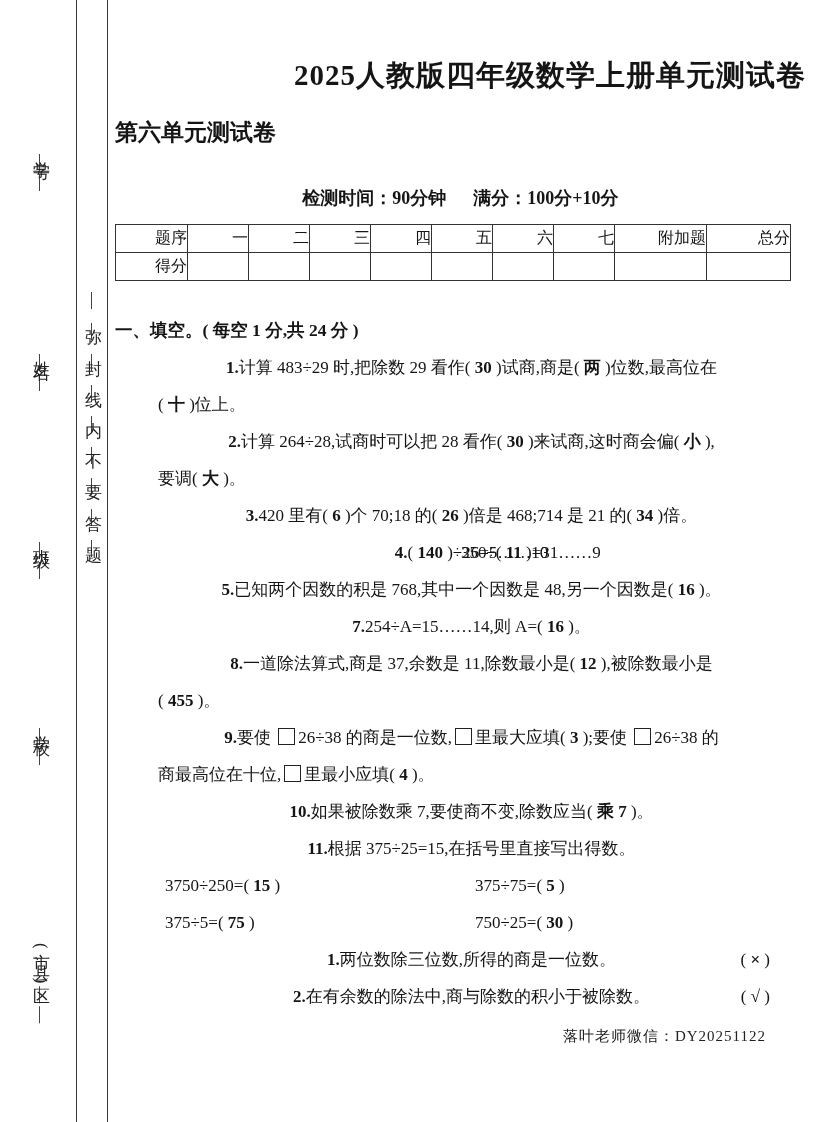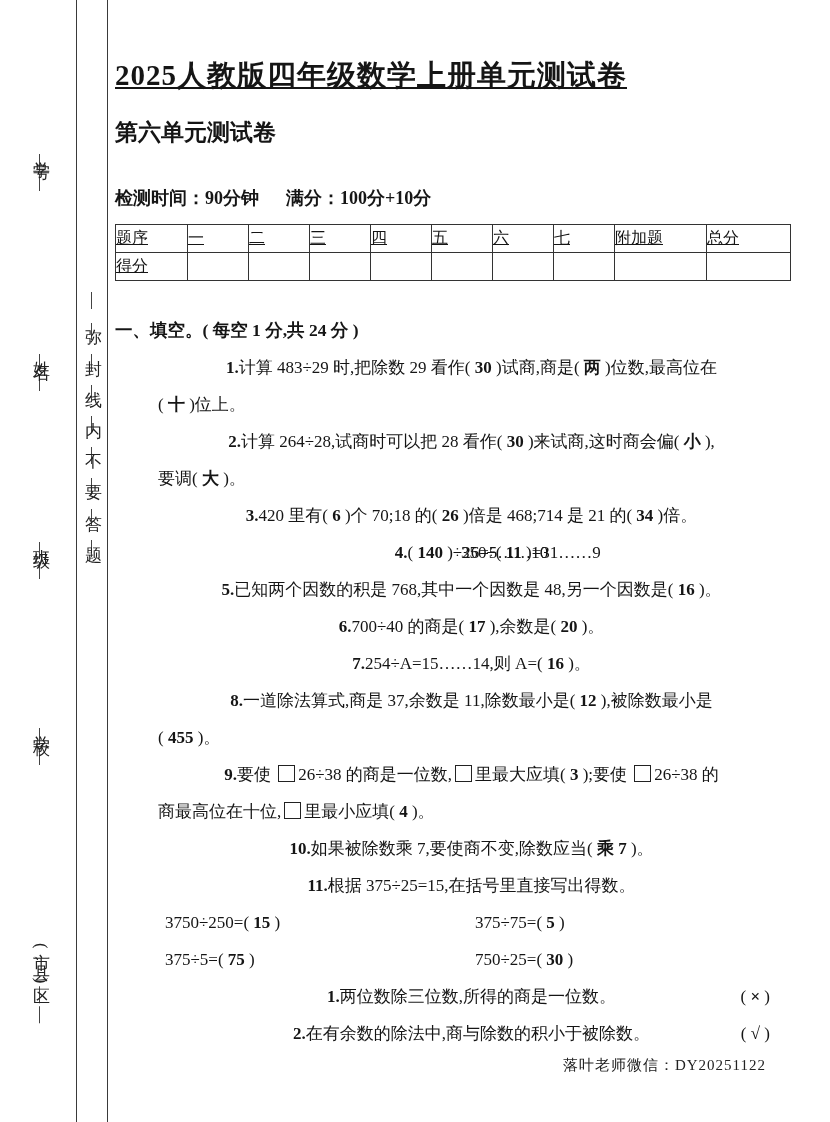--- a/index.html
+++ b/index.html
@@ -16,47 +16,47 @@
     position:absolute;left:30px;writing-mode:vertical-rl;text-orientation:mixed;
     font-size:17px;letter-spacing:3px;color:#222;white-space:nowrap;
   }
   .f0{top:148px}.f1{top:348px}.f2{top:536px}.f3{top:722px}.f4{top:940px}
   .sealtext{
     position:absolute;left:82px;top:292px;writing-mode:vertical-rl;text-orientation:mixed;
     font-size:17px;letter-spacing:7px;color:#222;white-space:nowrap;
   }
   
   .main{margin-left:115px;padding:56px 24px 0 0;}
-  .title{font-size:29px;font-weight:bold;text-align:left;margin:0;line-height:38px;letter-spacing:1px;text-decoration:underline;}
+  .title{font-size:29px;font-weight:bold;text-align:right;margin:0;line-height:38px;letter-spacing:1px;}
   .subtitle{font-size:23px;font-weight:bold;text-align:left;margin:24px 0 0;line-height:30px;}
-  .info{font-size:18px;font-weight:bold;margin-top:38px;line-height:24px;white-space:pre;}
+  .info{font-size:18px;font-weight:bold;text-align:center;margin-top:38px;line-height:24px;white-space:pre;}
   
   table.score{border-collapse:collapse;table-layout:fixed;width:676px;margin:14px 0 0 0;}
   table.score td,table.score th{
-    border:1.5px solid #333;height:27px;text-align:left;vertical-align:middle;
-    font-size:16px;font-weight:normal;padding:0;text-decoration:underline;
+    border:1.5px solid #333;height:27px;text-align:right;vertical-align:middle;
+    font-size:16px;font-weight:normal;padding:0;
   }
   
   #questions{margin-top:31px;font-size:17px;}
   .line{position:relative;line-height:37px;white-space:nowrap;}
   .line.section{font-weight:bold;font-size:17.5px;}
   .line.item{padding-left:22px;text-align:center;}
   .line.cont{padding-left:43px;}
   .line.sub{padding-left:50px;}
   .ans{font-weight:bold;}
   .box{
     display:inline-block;width:15px;height:15px;border:1.3px solid #222;
     vertical-align:-2px;margin:0 3px;background:#fff;
   }
   .col2{position:absolute;}
   .item .col2{left:346px;}
   .sub .col2{left:360px;}
   .rightpart{position:absolute;right:36px;}
   .footer{
-    text-align:right;padding-right:40px;margin-top:4px;
+    text-align:right;padding-right:40px;margin-top:12px;
     font-size:15px;letter-spacing:1px;color:#222;
   }
 </style>
 </head>
 <body>
 
 <div class="page">
 
   <div>
     <div class="vline vline1"></div>
@@ -117,21 +117,20 @@
 
     <div id="questions">
         <div class="line section"><span class="ans">一、填空。( 每空 1 分,共 24 分 )</span></div>
         <div class="line item"><span class="ans">1.</span><span class="txt">计算 483÷29 时,把除数 29 看作( </span><span class="ans">30</span><span class="txt"> )试商,商是( </span><span class="ans">两</span><span class="txt"> )位数,最高位在</span></div>
         <div class="line cont"><span class="txt">( </span><span class="ans">十</span><span class="txt"> )位上。</span></div>
         <div class="line item"><span class="ans">2.</span><span class="txt">计算 264÷28,试商时可以把 28 看作( </span><span class="ans">30</span><span class="txt"> )来试商,这时商会偏( </span><span class="ans">小</span><span class="txt"> ),</span></div>
         <div class="line cont"><span class="txt">要调( </span><span class="ans">大</span><span class="txt"> )。</span></div>
         <div class="line item"><span class="ans">3.</span><span class="txt">420 里有( </span><span class="ans">6</span><span class="txt"> )个 70;18 的( </span><span class="ans">26</span><span class="txt"> )倍是 468;714 是 21 的( </span><span class="ans">34</span><span class="txt"> )倍。</span></div>
         <div class="line item"><span class="ans">4.</span><span class="txt">( </span><span class="ans">140</span><span class="txt"> )÷26=5……10</span><span class="col2"><span class="txt">350÷( </span><span class="ans">11</span><span class="txt"> )=31……9</span></span></div>
         <div class="line item"><span class="ans">5.</span><span class="txt">已知两个因数的积是 768,其中一个因数是 48,另一个因数是( </span><span class="ans">16</span><span class="txt"> )。</span></div>
-        <div class="line item"><span class="ans">6.</span><span class="txt">700÷40 的商是( </span><span class="ans">17</span><span class="txt"> ),余数是( </span><span class="ans">20</span><span class="txt"> )。</span></div>
         <div class="line item"><span class="ans">7.</span><span class="txt">254÷A=15……14,则 A=( </span><span class="ans">16</span><span class="txt"> )。</span></div>
         <div class="line item"><span class="ans">8.</span><span class="txt">一道除法算式,商是 37,余数是 11,除数最小是( </span><span class="ans">12</span><span class="txt"> ),被除数最小是</span></div>
         <div class="line cont"><span class="txt">( </span><span class="ans">455</span><span class="txt"> )。</span></div>
         <div class="line item"><span class="ans">9.</span><span class="txt">要使 </span><span class="box"></span><span class="txt">26÷38 的商是一位数,</span><span class="box"></span><span class="txt">里最大应填( </span><span class="ans">3</span><span class="txt"> );要使 </span><span class="box"></span><span class="txt">26÷38 的</span></div>
         <div class="line cont"><span class="txt">商最高位在十位,</span><span class="box"></span><span class="txt">里最小应填( </span><span class="ans">4</span><span class="txt"> )。</span></div>
         <div class="line item"><span class="ans">10.</span><span class="txt">如果被除数乘 7,要使商不变,除数应当( </span><span class="ans">乘 7</span><span class="txt"> )。</span></div>
         <div class="line item"><span class="ans">11.</span><span class="txt">根据 375÷25=15,在括号里直接写出得数。</span></div>
         <div class="line sub"><span class="txt">3750÷250=( </span><span class="ans">15</span><span class="txt"> )</span><span class="col2"><span class="txt">375÷75=( </span><span class="ans">5</span><span class="txt"> )</span></span></div>
         <div class="line sub"><span class="txt">375÷5=( </span><span class="ans">75</span><span class="txt"> )</span><span class="col2"><span class="txt">750÷25=( </span><span class="ans">30</span><span class="txt"> )</span></span></div>
         <div class="line item"><span class="ans">1.</span><span class="txt">两位数除三位数,所得的商是一位数。</span><span class="rightpart"><span class="txt">( </span><span class="ans">×</span><span class="txt"> )</span></span></div>

